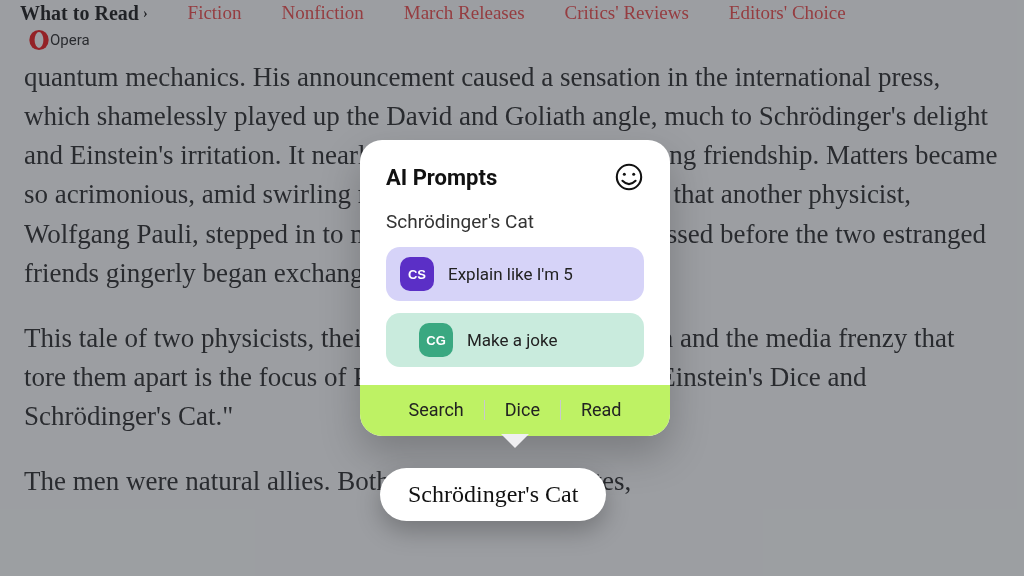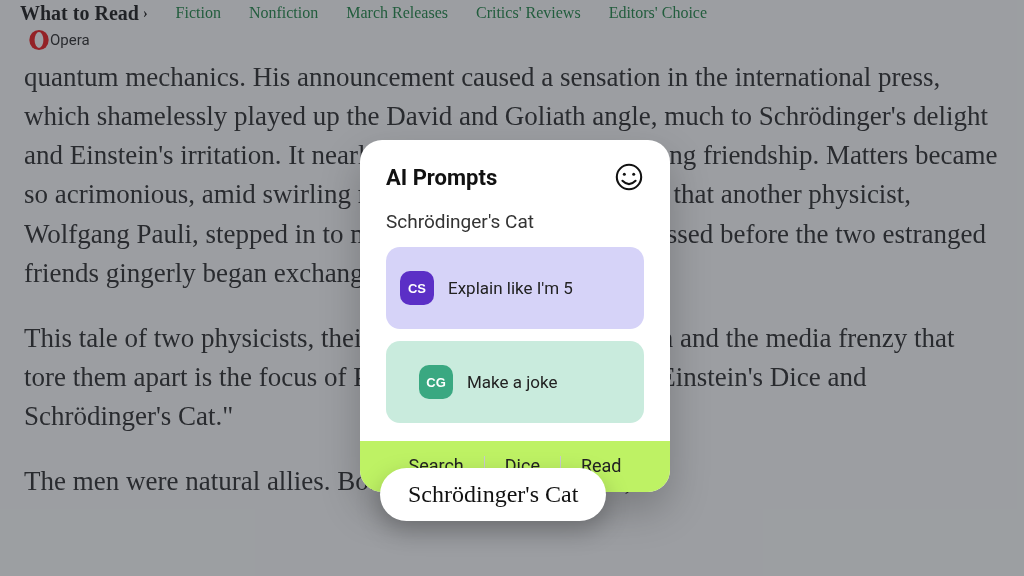--- a/index.html
+++ b/index.html
@@ -8,21 +8,21 @@
 
   
   .article-page { width: 100%; height: 100%; background: #fefefe; }
   .topnav {
     display: flex; align-items: center; gap: 28px;
     padding: 4px 20px 4px 20px; font-family: Georgia, serif;
     height: 26px;
   }
   .topnav .brand { font-weight: 700; font-size: 20px; color:#111; }
   .topnav .brand .arrow { font-size: 14px; margin-left:4px; position:relative; top:-2px;}
-  .topnav .navitem { font-size: 16px; color:#15803d; }
+  .topnav .navitem { font-size: 19px; color:#ef4444;margin-left:12px; }
   .opera-row { display:flex; align-items:center; padding: 6px 0 4px 28px; height:26px;}
   .opera-row svg { width:22px; height:22px; }
   .opera-row span { font-family: -apple-system, Segoe UI, Roboto, sans-serif; font-size:15px; color:#222;}
   .article-body {
     padding: 6px 24px 0 24px;
     font-size: 27px; line-height: 1.45; color:#222;
     font-family: Georgia, serif;
   }
   .article-body p { margin-bottom: 26px; }
 
@@ -45,21 +45,21 @@
     overflow: visible;
   }
   .popover-top { padding: 22px 26px 18px 26px; }
   .pop-header { display:flex; justify-content:space-between; align-items:center; }
   .pop-title { font-size: 22px; font-weight: 700; color:#111; }
   .smile { width:30px; height:30px; }
   .pop-selected { margin-top: 18px; font-size: 19px; color:#333; }
   .prompt-list { margin-top: 14px; display:flex; flex-direction:column; gap:12px; }
   .prompt-item {
     display:flex; align-items:center; gap:14px;
-    padding: 24px 14px; border-radius: 14px;
+    padding: 10px 14px; border-radius: 14px;
     font-size: 17px; color:#222;
   }
   .prompt-item.purple { background:#d6d3f8; }
   .prompt-item.green  { background:#c9ebdd; }
   .badge {
     width:34px; height:34px; border-radius:10px;
     display:flex; align-items:center; justify-content:center;
     font-family: -apple-system, sans-serif; font-size:13px; font-weight:700; color:#fff;
   }
   .badge.purple { background:#5b2fc6; }

